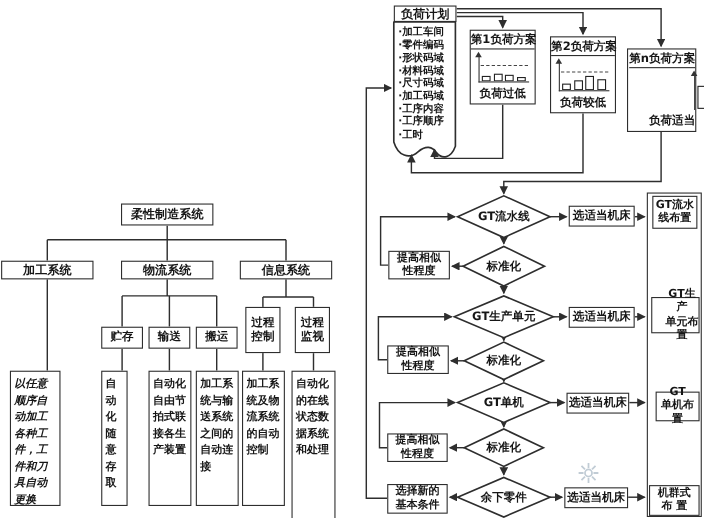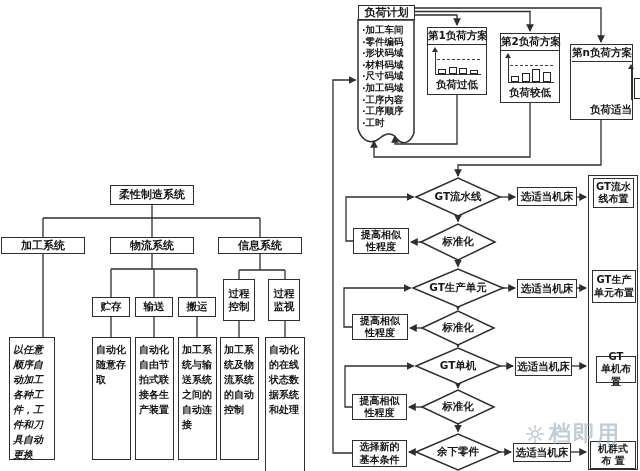--- a/index.html
+++ b/index.html
@@ -141,21 +141,21 @@
     </div>
 
   <div class="box f105 pre" style="left:223px;top:279px;width:32px;height:42px;"><span class="pre">过程
 控制</span></div>
   <div class="box f105 pre" style="left:268px;top:279px;width:32px;height:42px;"><span class="pre">过程
 监视</span></div>
 
   <div class="box leaf" style="left:9px;top:337px;width:46px;height:123px;font-style:italic;">
       <span>以任意顺序自动加工各种工件，工件和刀具自动更换</span>
     </div>
-  <div class="box leaf" style="left:92px;top:337px;width:39px;height:123px;justify-content:center;">
+  <div class="box leaf" style="left:92px;top:337px;width:24px;height:123px;justify-content:center;">
       <span>自动化随意存取</span>
     </div>
   <div class="box leaf" style="left:135px;top:337px;width:39px;height:123px;">
       <span>自动化自由节拍式联接各生产装置</span>
     </div>
   <div class="box leaf" style="left:178px;top:337px;width:39px;height:123px;">
       <span>加工系统与输送系统之间的自动连接</span>
     </div>
   <div class="box leaf" style="left:220px;top:337px;width:39px;height:123px;">
       <span>加工系统及物流系统的自动控制</span>
@@ -250,30 +250,29 @@
   <div class="box f10 pre" style="left:352px;top:314px;width:56px;height:26px;"><span class="pre">提高相似
 性程度</span></div>
   <div class="box f10 pre" style="left:352px;top:394px;width:55px;height:26px;"><span class="pre">提高相似
 性程度</span></div>
   <div class="box f10 pre" style="left:352px;top:440px;width:55px;height:27px;"><span class="pre">选择新的
 基本条件</span></div>
 
   <div class="column" style="left:588px;top:175px;width:50px;height:295px;"></div>
   <div class="box f10 pre" style="left:593px;top:178px;width:41px;height:30px;"><span class="pre">GT流水
 线布置</span></div>
-  <div class="box f10 pre" style="left:592px;top:270px;width:44px;height:33px;"><span class="pre">GT生产
+  <div class="box f10 pre" style="left:592px;top:270px;width:44px;height:33px;padding-left:12px;"><span class="pre">GT生产
 单元布置</span></div>
   <div class="box f10 pre" style="left:596px;top:356px;width:40px;height:27px;"><span class="pre">GT
 单机布置</span></div>
   <div class="box f10 pre" style="left:590px;top:441px;width:46px;height:28px;"><span class="pre">机群式
 布 置</span></div>
 
   <div class="wm">
     <svg width="22" height="22" viewBox="0 0 22 22">
       <g fill="none" stroke="#8fa3b4" stroke-width="1.6">
         <circle cx="11" cy="11" r="3.2"></circle>
         <path d="M11,2 V6.5 M11,15.5 V20 M2,11 H6.5 M15.5,11 H20 M4.6,4.6 L7.8,7.8 M14.2,14.2 L17.4,17.4 M17.4,4.6 L14.2,7.8 M7.8,14.2 L4.6,17.4"></path>
       </g>
     </svg>
-    <span>档即用</span>
   </div>
 
 </div>
 
 </body></html>

